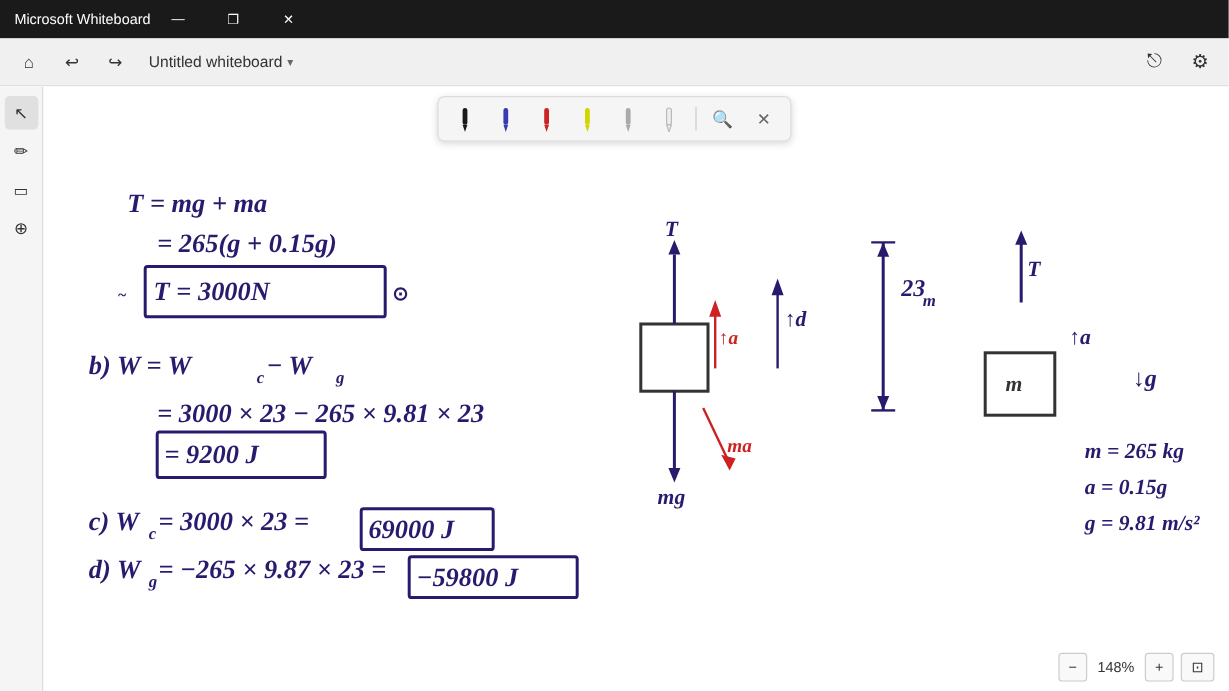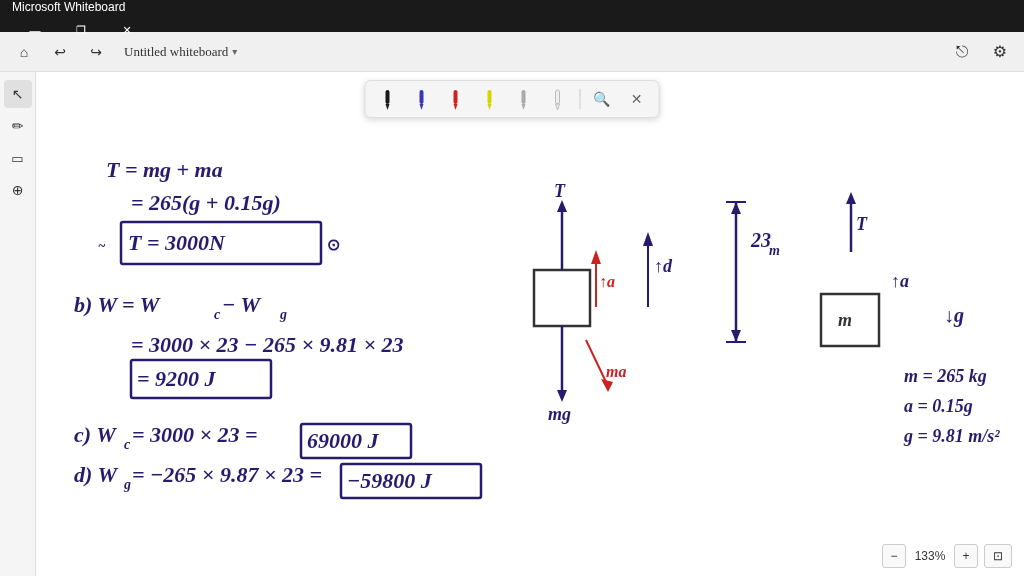--- a/index.html
+++ b/index.html
@@ -4,25 +4,25 @@
   <style>
     * { margin: 0; padding: 0; box-sizing: border-box; }
     body { width: 1024px; height: 576px; overflow: hidden; font-family: 'Segoe UI', sans-serif; background: #fff; }
 
     
     #titlebar {
       width: 100%;
       height: 32px;
       background: #1a1a1a;
       display: flex;
+      align-items: center;
       padding: 0 12px;
       color: #fff;
       font-size: 12px;
       user-select: none;
-      flex-direction: column;
     }
     #titlebar-controls { display: flex; gap: 0; }
     .title-btn {
       width: 46px;
       height: 32px;
       display: flex;
       align-items: center;
       justify-content: center;
       cursor: pointer;
       font-size: 11px;
@@ -51,21 +51,20 @@
       font-size: 14px;
       color: #333;
     }
     #whiteboard-title-area {
       display: flex;
       align-items: center;
       gap: 4px;
       font-size: 13px;
       color: #333;
       margin-left: 8px;
-      font-family: Liberation Serif, serif;
     }
     #whiteboard-title-area .dropdown-arrow { font-size: 10px; color: #666; }
     #toolbar-right {
       margin-left: auto;
       display: flex;
       align-items: center;
       gap: 6px;
     }
     .tb-icon-btn {
       width: 32px;
@@ -360,21 +359,21 @@
       <text x="868" y="340" font-family="'Segoe UI', cursive" font-size="18" fill="#2a1a6e" font-style="italic">a = 0.15g</text>
 
       <text x="868" y="370" font-family="'Segoe UI', cursive" font-size="18" fill="#2a1a6e" font-style="italic">g = 9.81 m/s²</text>
     </svg>
   </div>
 
   <div id="zoom-controls">
     <div class="zoom-btn">
       <span>−</span>
     </div>
-    <span id="zoom-level">133%</span>
+    <span id="zoom-level">148%</span>
     <div class="zoom-btn">
       <span>+</span>
     </div>
     <div class="zoom-btn" style="width:28px;">
       <span>⊡</span>
     </div>
   </div>
 
 </div>
 

